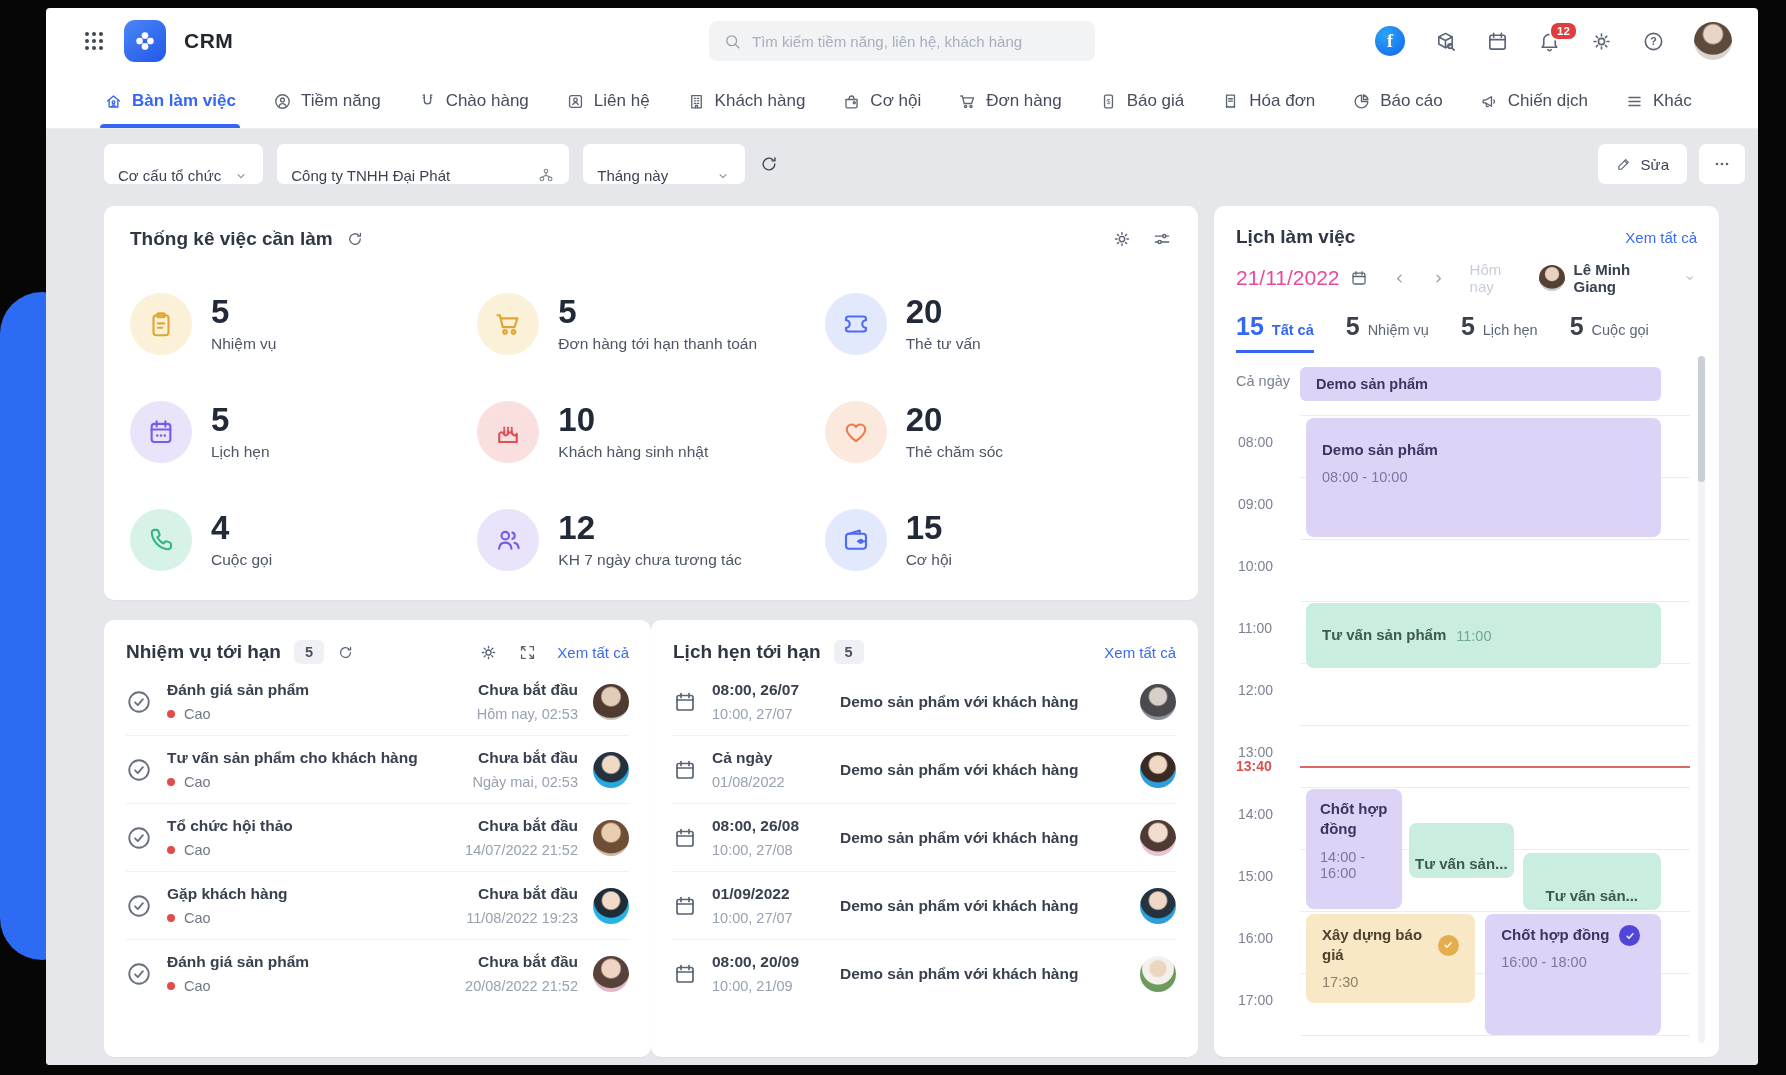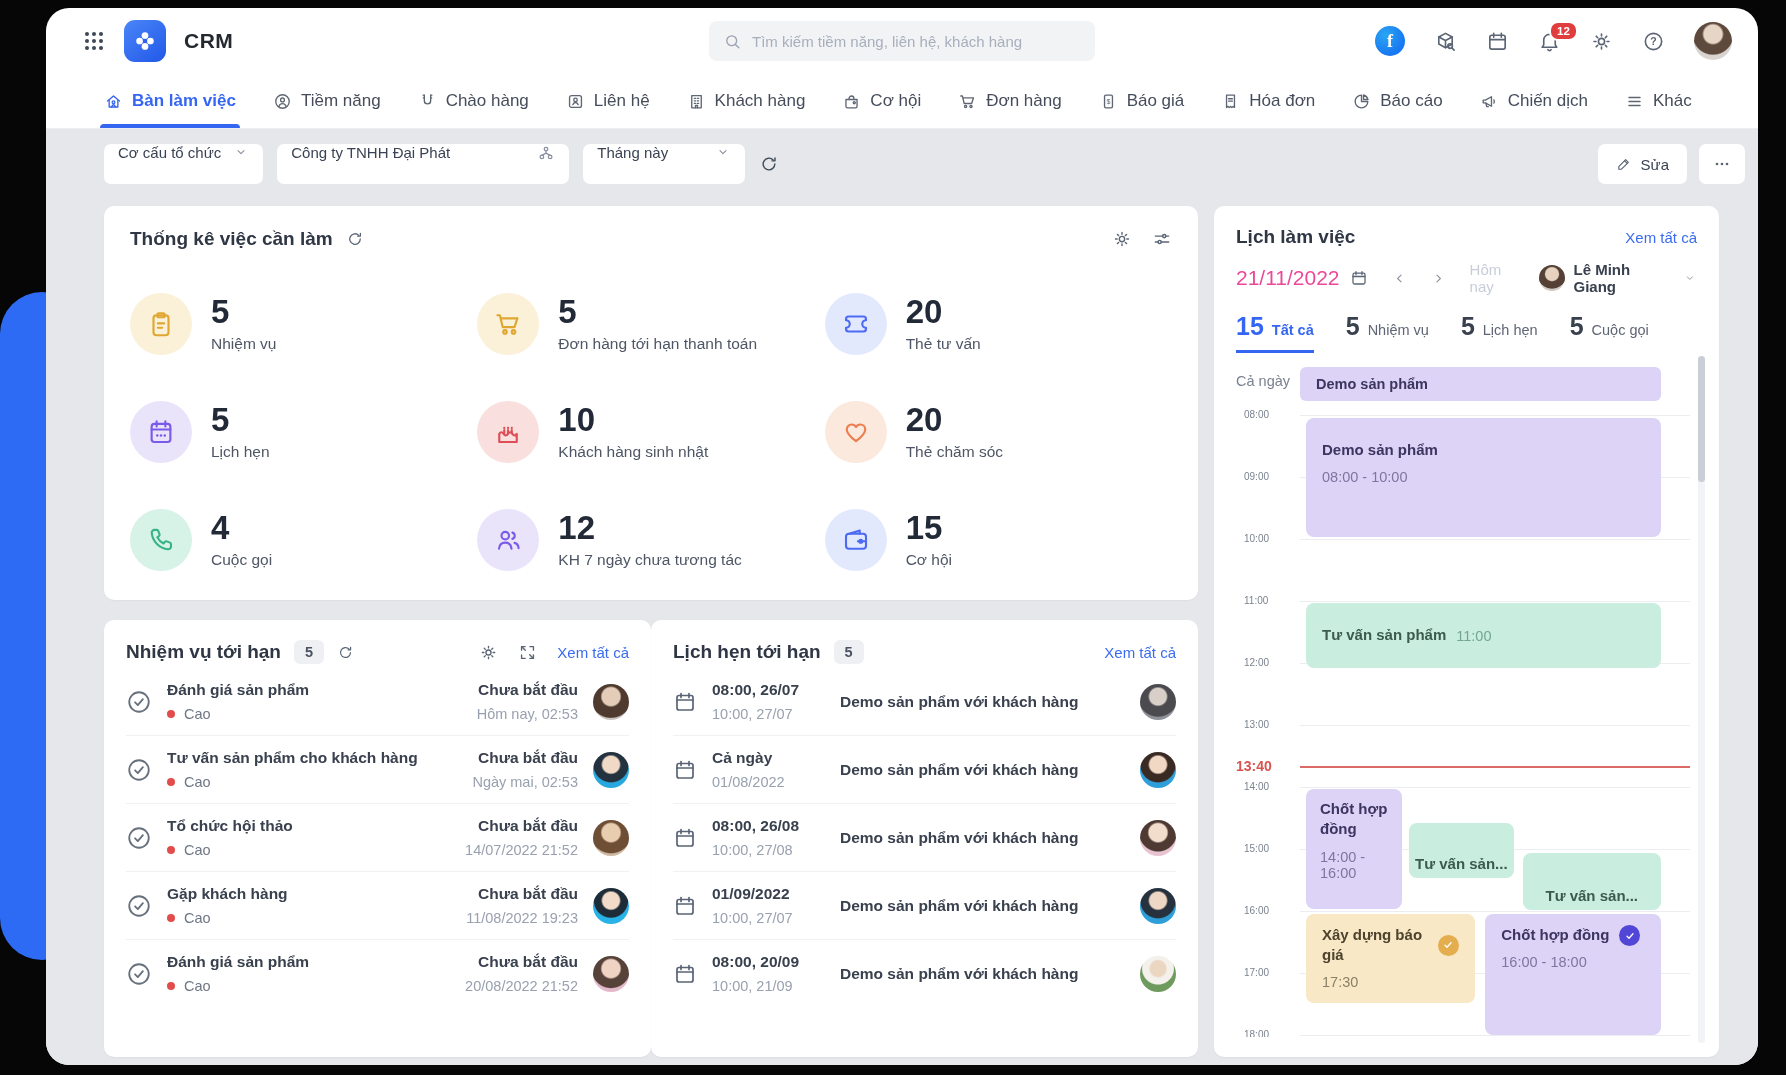--- a/index.html
+++ b/index.html
@@ -3,21 +3,21 @@
 <meta charset="utf-8">
 <style>
   * { box-sizing: border-box; margin: 0; padding: 0; }
   body { margin: 0; background: #060606; font-family: "Liberation Sans", "DejaVu Sans", sans-serif; }
   .stage { position: relative; width: 1786px; height: 1075px; background: #060606; overflow: hidden; }
 
   svg.ic { fill: none; stroke: currentColor; stroke-width: 1.7; stroke-linecap: round; stroke-linejoin: round; display: block; }
 
   .blue-accent { position: absolute; left: 0; top: 292px; width: 84px; height: 668px; background: #2E6BF5; border-radius: 44px; }
 
-  .window { position: absolute; left: 46px; top: 8px; width: 1712px; height: 1057px; background: #fff; border-radius: 23px; overflow: hidden; display: flex; flex-direction: column; }
+  .window { position: absolute; left: 46px; top: 8px; width: 1712px; height: 1057px; background: #fff; border-radius: 4px; overflow: hidden; display: flex; flex-direction: column; }
 
   
   .topbar { height: 66px; display: flex; align-items: center; padding: 0 26px 0 36px; position: relative; flex: 0 0 auto; }
   .tb-left { display: flex; align-items: center; gap: 18px; }
   .grid-btn { color: #3E4756; width: 24px; height: 24px; cursor: pointer; }
   .logo { width: 42px; height: 42px; border-radius: 11px; background: linear-gradient(140deg,#4A86F8,#2158E8); display: grid; place-items: center; }
   .app-name { font-size: 21px; font-weight: 700; color: #23292F; letter-spacing: .5px; }
   .tb-search { position: absolute; left: 50%; transform: translateX(-50%); top: 13px; width: 386px; height: 40px; background: #F2F3F5; border-radius: 8px; display: flex; align-items: center; gap: 10px; padding: 0 14px; color: #9AA3B2; }
   .tb-search input { flex: 1; border: 0; outline: 0; background: transparent; font-size: 15px; color: #39404E; font-family: inherit; }
   .tb-search input::placeholder { color: #A7AFBD; }
@@ -44,21 +44,21 @@
   .tab { display: flex; align-items: center; gap: 9px; font-size: 17px; color: #454D5B; position: relative; cursor: pointer; white-space: nowrap; }
   .tab .ti { color: #5E6673; }
   .tab.active { color: #3566F2; font-weight: 700; }
   .tab.active .ti { color: #3566F2; }
   .tab.active::after { content: ""; position: absolute; left: -4px; right: -4px; bottom: 0; height: 4px; background: #3566F2; border-radius: 4px 4px 0 0; }
 
   
   .content { flex: 1; background: #E5E7EB; padding: 15px 13px 0 58px; overflow: hidden; }
 
   .filterbar { height: 40px; display: flex; align-items: center; gap: 14px; margin-bottom: 22px; }
-  .chip { background: #fff; border-radius: 7px; height: 40px; display: flex; align-items: flex-start; padding: 0 14px; font-size: 15px; color: #3A4354; gap: 12px; cursor: pointer; }
+  .chip { background: #fff; border-radius: 7px; height: 40px; display: flex; align-items: flex-end; padding: 0 14px; font-size: 15px; color: #3A4354; gap: 12px; cursor: pointer; }
   .chip .chev { color: #8A919E; }
   .chip.company { width: 292px; justify-content: space-between; }
   .chip.period { width: 162px; justify-content: space-between; }
   .icon-plain { color: #414A59; cursor: pointer; }
   .fb-right { margin-left: auto; display: flex; align-items: center; gap: 12px; }
   .btn-white { background: #fff; border-radius: 7px; height: 40px; display: flex; align-items: center; gap: 9px; padding: 0 18px; font-size: 15px; color: #3A4354; cursor: pointer; }
   .btn-sq { width: 46px; justify-content: center; padding: 0; }
 
   .main { display: flex; gap: 16px; height: 851px; }
   .col-left { width: 1094px; display: flex; flex-direction: column; }
@@ -124,21 +124,21 @@
   .cal-tab.active { border-bottom-color: #3566F2; }
   .cal-tab.active .n, .cal-tab.active .l { color: #3566F2; }
   .cal-tab.active .l { font-weight: 700; }
 
   .timeline { margin-top: 14px; flex: 1; position: relative; overflow: hidden; }
   .allday { display: flex; align-items: flex-start; height: 48px; }
   .allday-label { width: 64px; font-size: 14.5px; color: #7A828F; padding-top: 6px; }
   .allday-bar { flex: 1; margin-right: 36px; height: 34px; background: #DCD3F7; border-radius: 6px; display: flex; align-items: center; padding: 0 16px; font-size: 14.5px; font-weight: 700; color: #3C3560; }
   .hours { position: relative; height: 628px; }
   .hline { position: absolute; left: 64px; right: 7px; border-top: 1px solid #EBEDF1; }
-  .hlabel { position: absolute; left: 8px; transform: translateY(-52%); font-size: 10px; color: #7A828F; }
+  .hlabel { position: absolute; left: 2px; transform: translateY(-52%); font-size: 14px; color: #7A828F; margin-top: 27px; }
   .now-line { position: absolute; left: 64px; right: 7px; border-top: 2px solid #DB6A66; }
   .now-label { position: absolute; left: 0; transform: translateY(-52%); font-size: 14px; color: #D9534F; font-weight: 600; }
   .evarea { position: absolute; left: 70px; right: 36px; top: 0; bottom: 0; }
   .ev { position: absolute; border-radius: 8px; padding: 12px 16px; overflow: hidden; }
   .ev-purple { background: #DCD3F7; }
   .ev-green  { background: #C9EDDE; }
   .ev-amber  { background: #F9E8C6; }
   .ev-title { font-size: 15px; font-weight: 700; color: #3C3560; line-height: 1.35; }
   .ev-green .ev-title { color: #3C5A4E; }
   .ev-amber .ev-title { color: #4C432E; }

